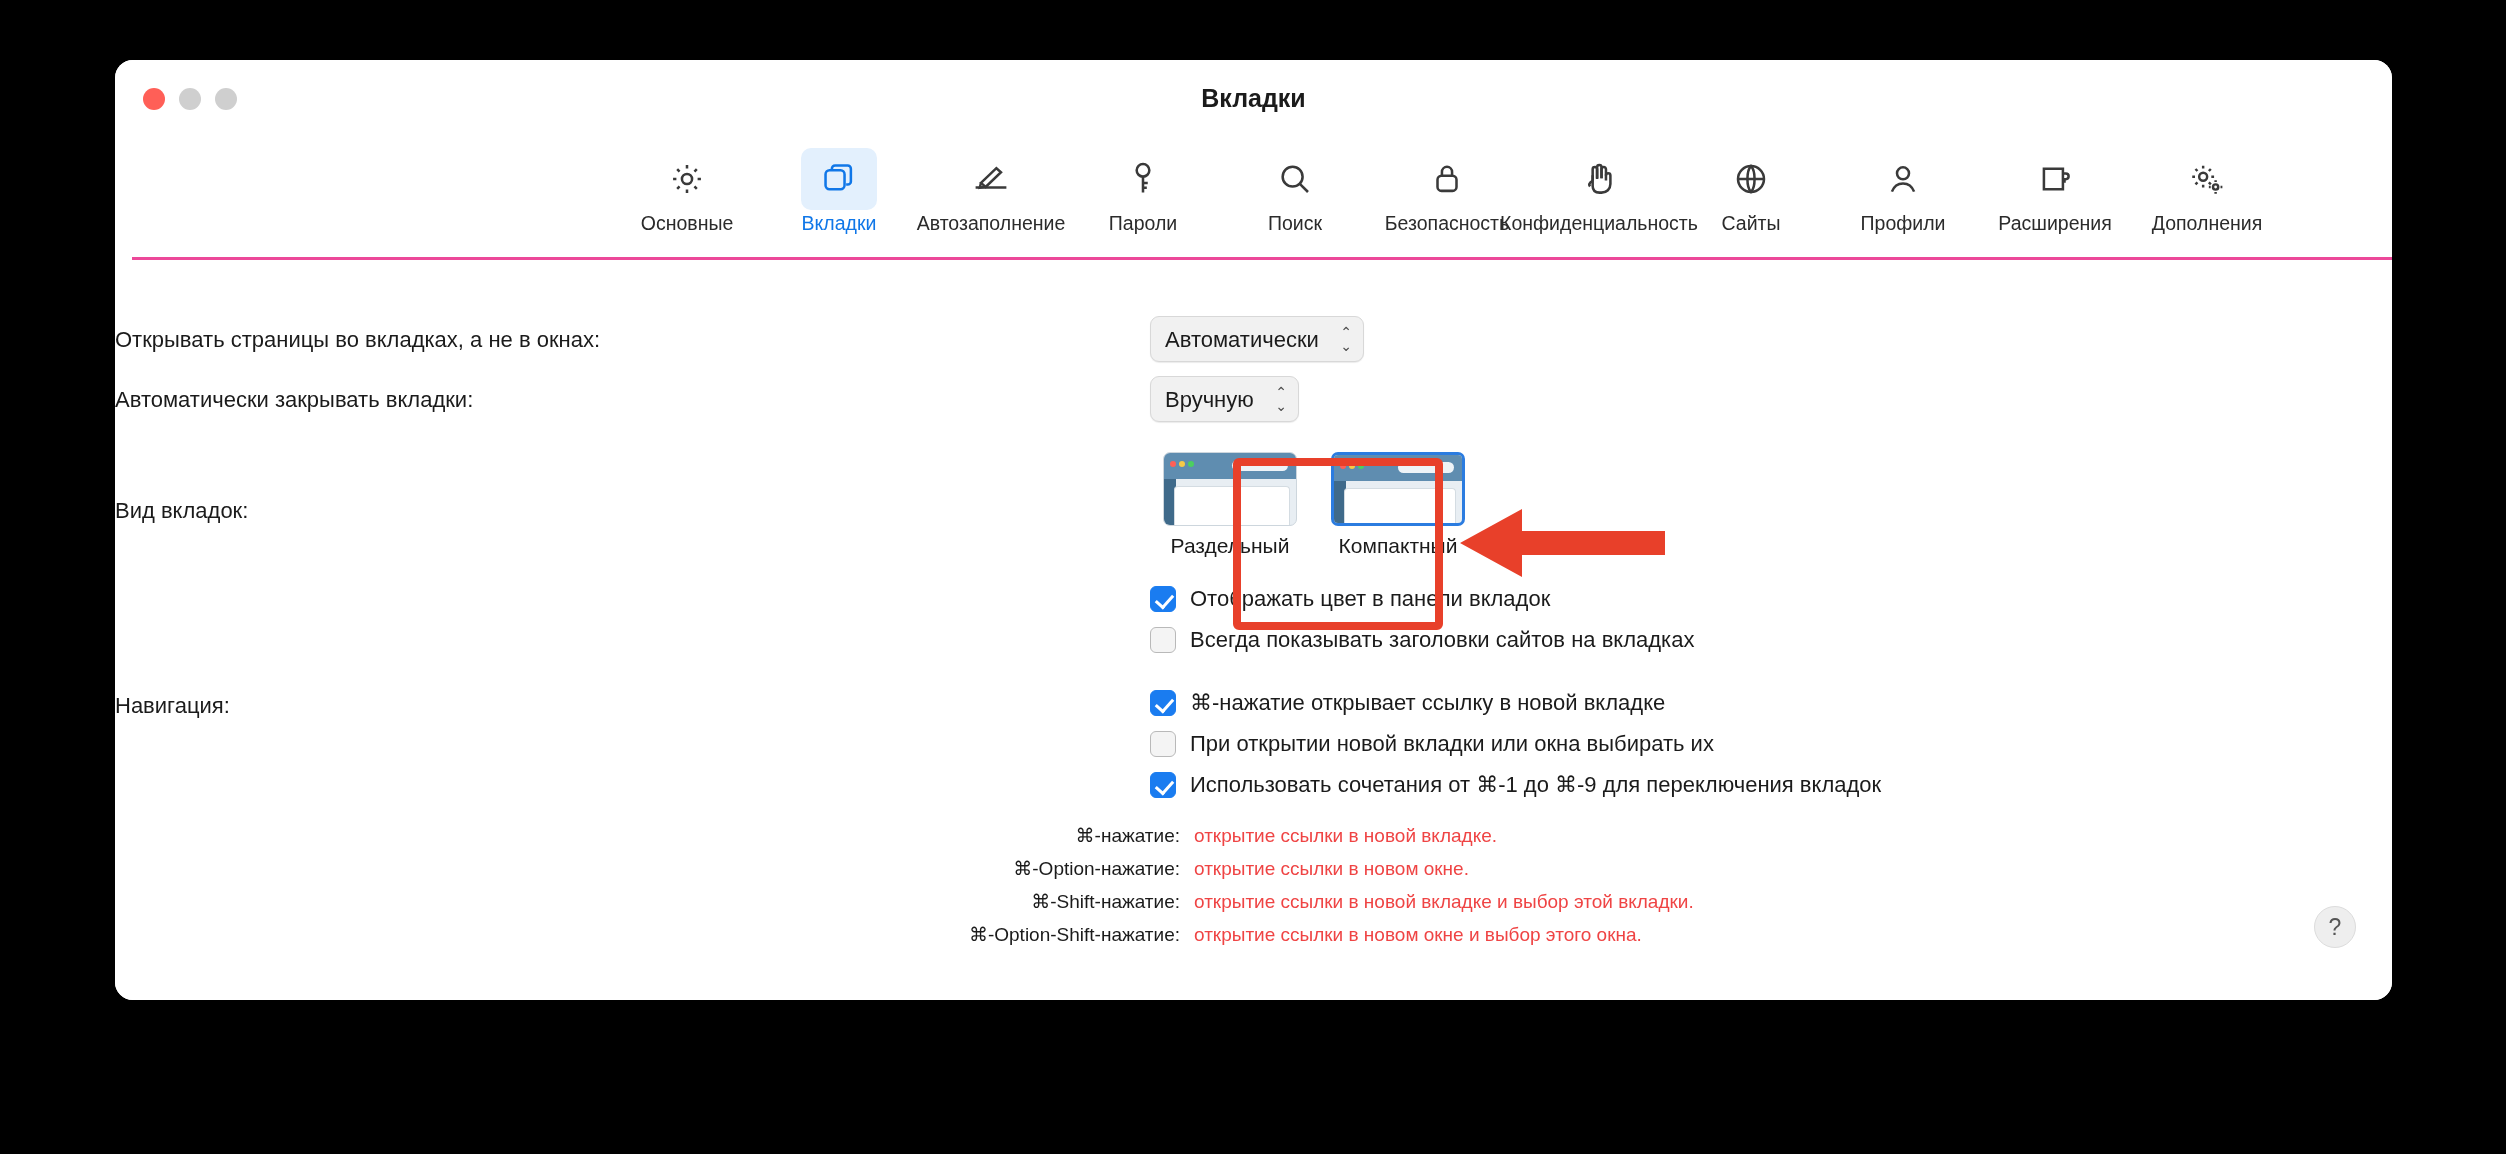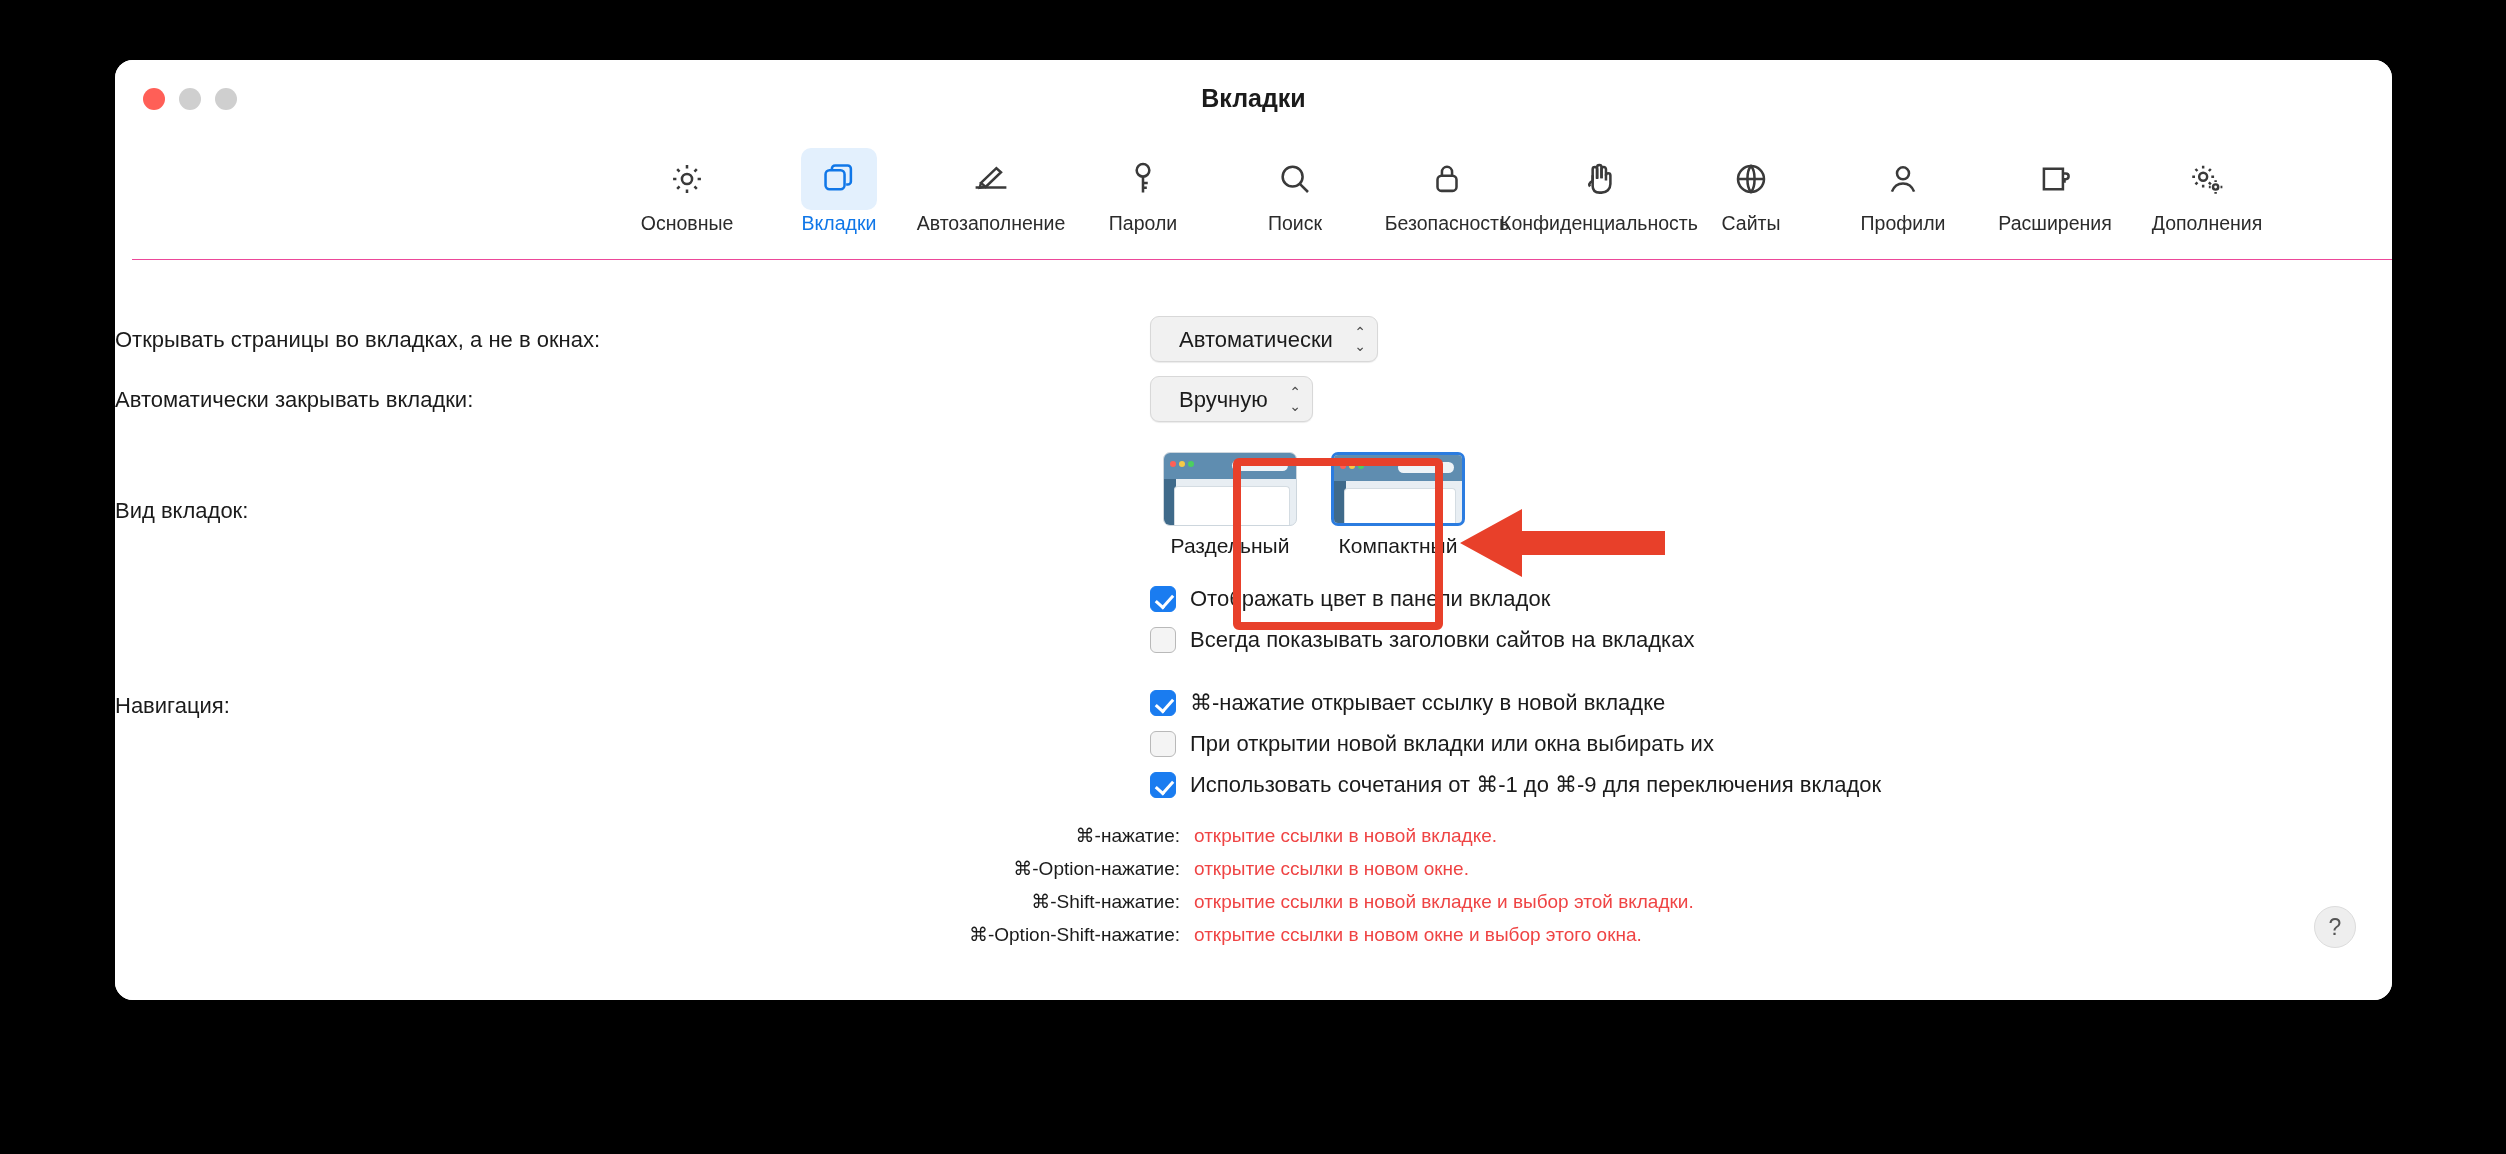--- a/index.html
+++ b/index.html
@@ -40,21 +40,21 @@
     text-align: center;
     font-size: 25px;
     font-weight: bold;
     color: #1b1b1b;
   }
   
   .toolbar {
     position: relative;
     height: 118px;
     background: #ffffff;
-    border-bottom: 1px solid #ec4899;
+    border-bottom: 3px solid #ec4899;
     display: flex;
     justify-content: center;
     align-items: flex-start;
     gap: 0px;
     padding-left: 370px;
     margin-left: 17px;
   }
   .tab {
     width: 152px;
     display: flex;
@@ -102,21 +102,21 @@
   select.pop {
     appearance: none;
     -webkit-appearance: none;
     font-family: "Liberation Sans", sans-serif;
     font-size: 22px;
     color: #1b1b1b;
     background: #f1f1f1;
     border: 1px solid #d8d8d8;
     border-radius: 9px;
     height: 46px;
-    padding: 0 44px 0 28px;
+    padding: 0 44px 0 14px;
     box-shadow: 0 1px 1px rgba(0,0,0,0.08);
   }
   .selwrap { position: relative; display: inline-block; }
   .selwrap .chev {
     position: absolute;
     right: 12px; top: 50%;
     transform: translateY(-50%);
     pointer-events: none;
     font-size: 14px;
     line-height: 1;

